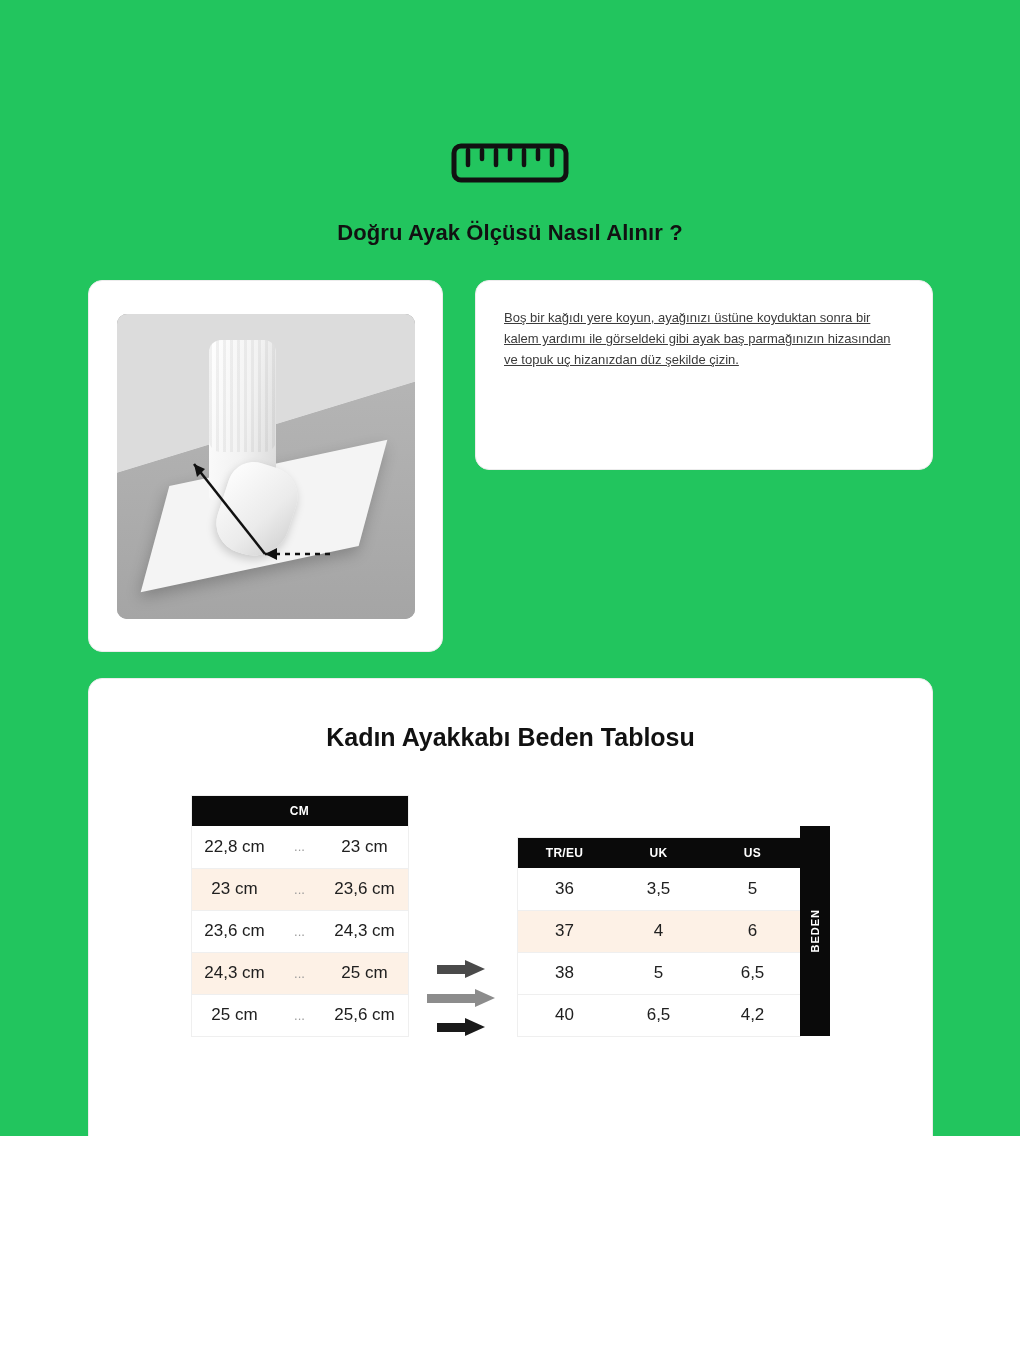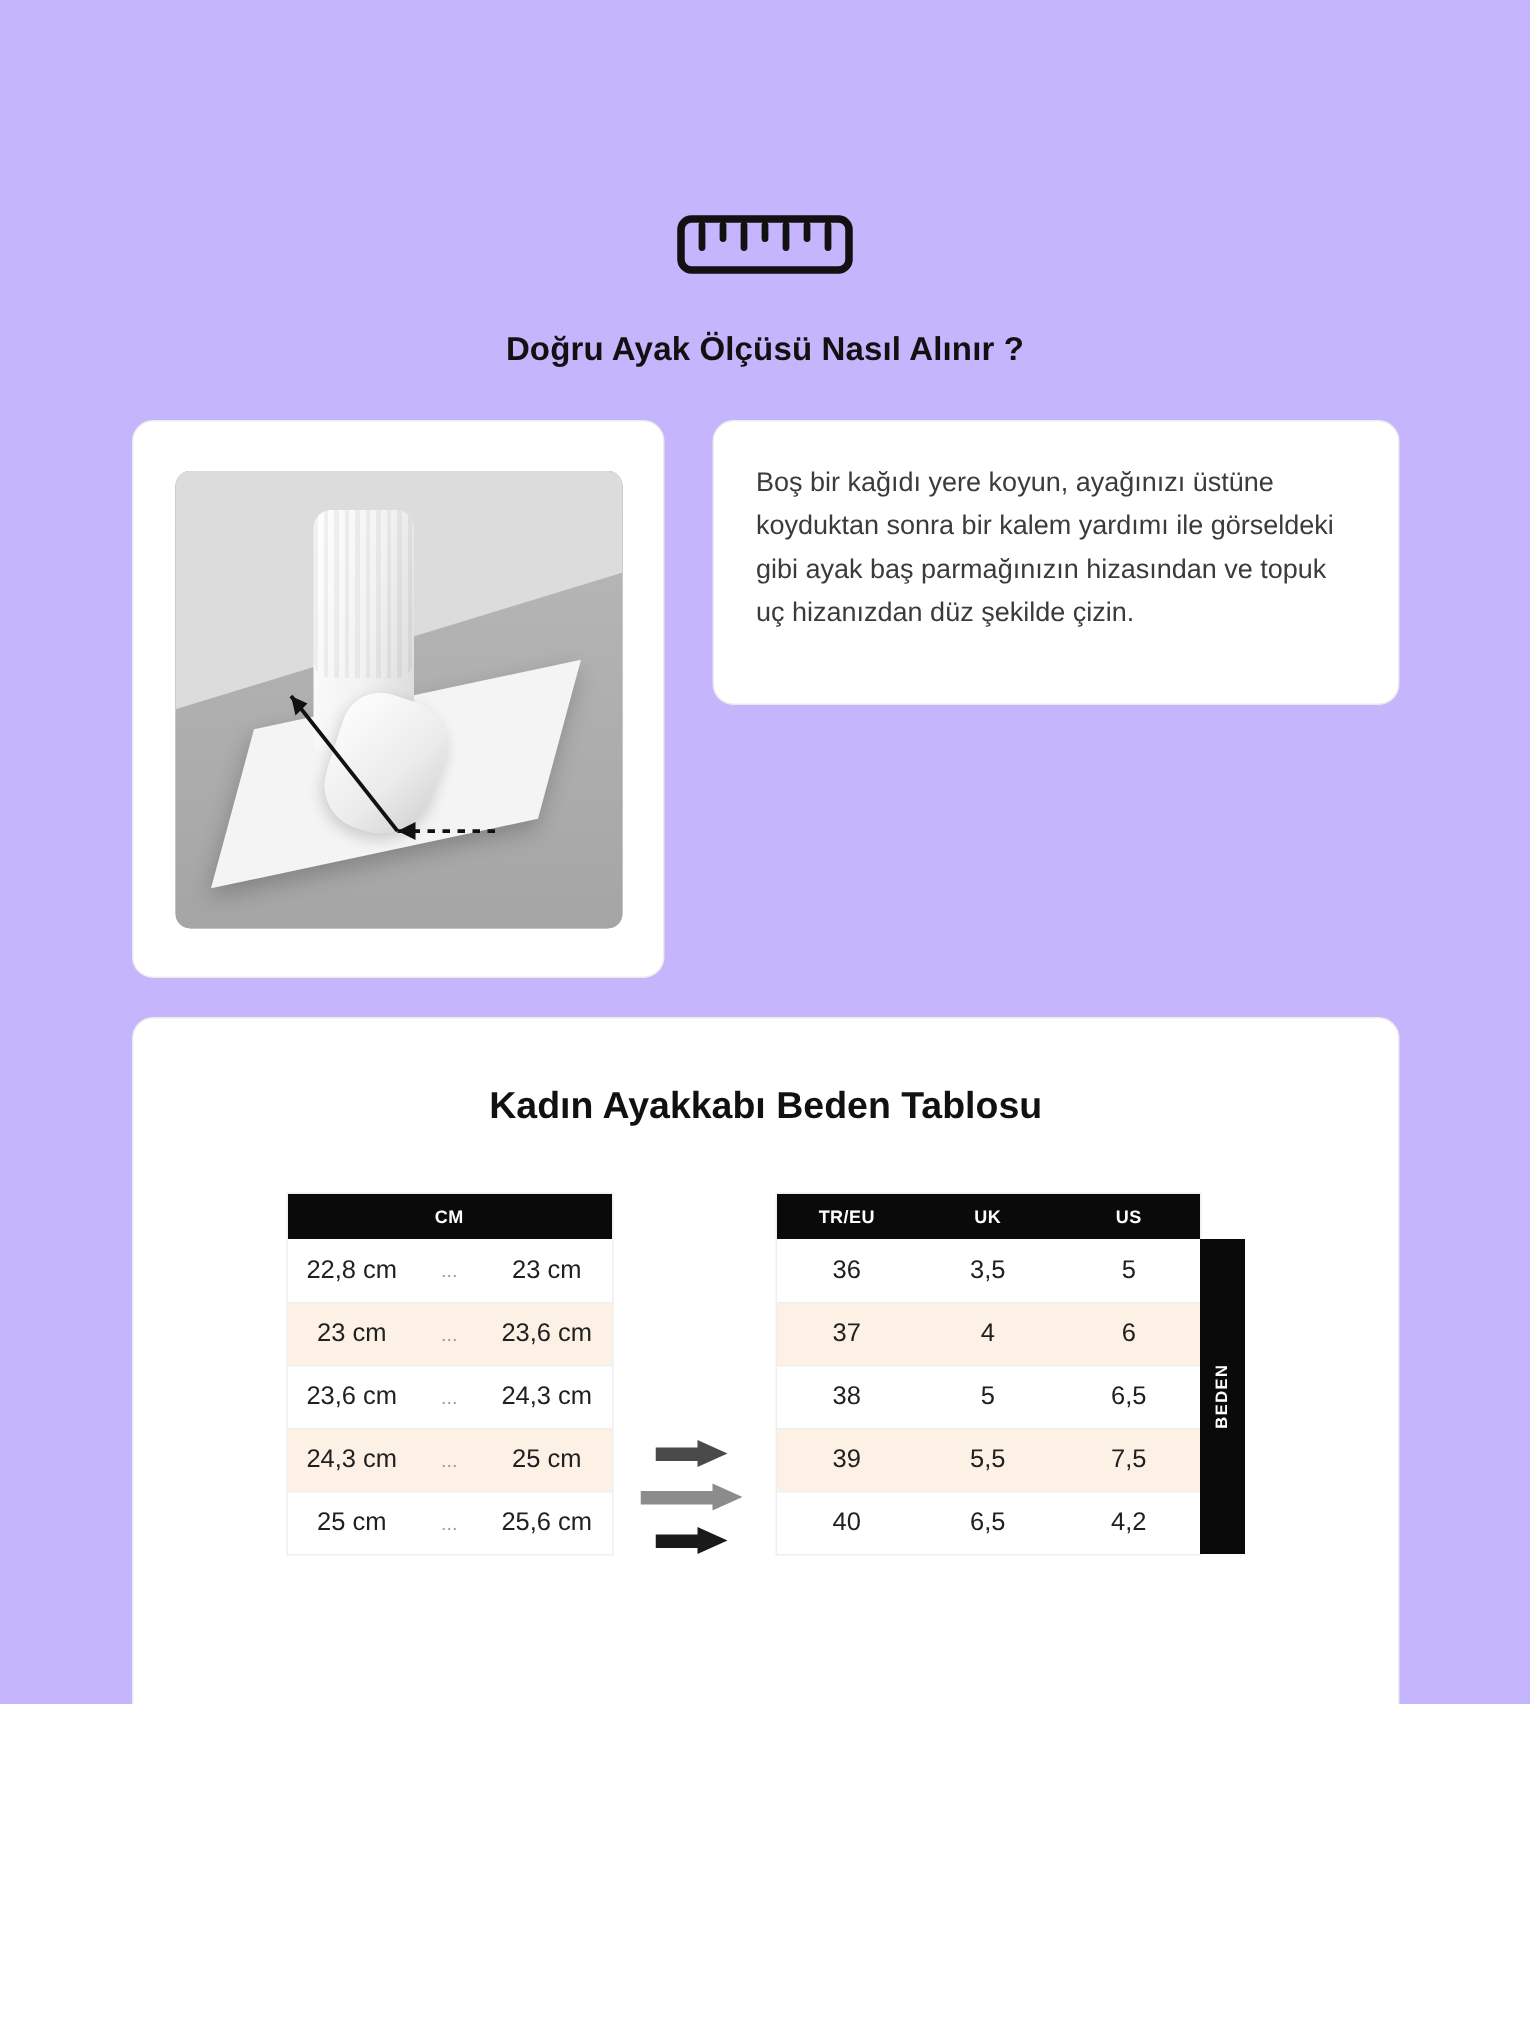--- a/index.html
+++ b/index.html
@@ -7,21 +7,21 @@
     width: 1020px;
     height: 1360px;
     background: #ffffff;
     font-family: "Liberation Sans", sans-serif;
     color: #1a1a1a;
   }
   .page {
     position: relative;
     width: 1020px;
     height: 1136px;
-    background: #c4b5fd;
+    background: #22c55e;
     overflow: hidden;
   }
 
   
   .ruler-wrap {
     position: absolute;
     top: 140px;
     left: 0;
     width: 1020px;
     display: flex;
@@ -117,22 +117,23 @@
     display: flex;
     flex-direction: column;
     gap: 18px;
   }
   .text-card {
     border-radius: 14px;
     padding: 26px 28px;
     background: #ffffff;
     border: 1px solid #ececec;
     color: #3b3b3b;
-    font-size: 18px;
+    font-size: 13px;
     line-height: 1.62;
+    text-decoration: underline;
   }
   .text-card.first { height: 190px; }
   .text-card.second { height: 164px; display: flex; align-items: center; }
 
   
   .table-card {
     position: absolute;
     top: 678px;
     left: 88px;
     width: 845px;
@@ -329,25 +330,20 @@
           <tr class="alt">
             <td>37</td>
             <td>4</td>
             <td>6</td>
           </tr>
           <tr>
             <td>38</td>
             <td>5</td>
             <td>6,5</td>
           </tr>
-          <tr class="alt">
-            <td>39</td>
-            <td>5,5</td>
-            <td>7,5</td>
-          </tr>
           <tr>
             <td>40</td>
             <td>6,5</td>
             <td>4,2</td>
           </tr>
         </tbody>
       </table>
 
       <div class="beden-bar">
         <span>BEDEN</span>

